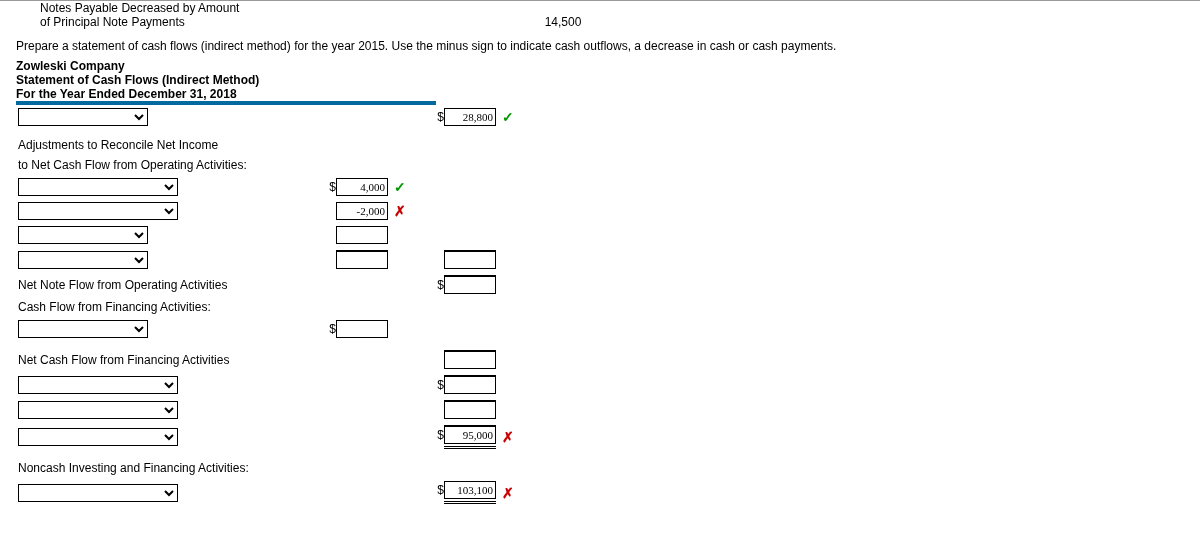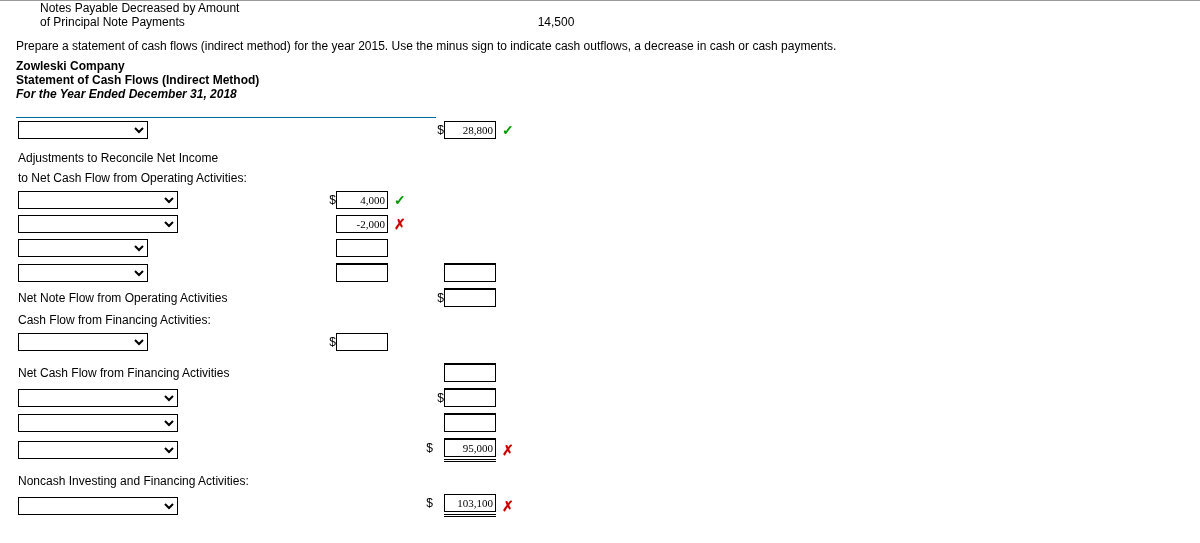--- a/index.html
+++ b/index.html
@@ -7,46 +7,46 @@
     margin: 0;
     padding: 0;
     font-family: Verdana, Arial, sans-serif;
     font-size: 12px;
     color: #000;
     background: #fff;
     width: 1200px;
   }
   .hr-top { border-top: 1px solid #999; margin:0; }
   .content { padding: 0 16px 8px 16px; }
-  .intro-row { display:flex; }
+  .intro-row { display:flex;gap:7px; }
   .intro-label { width: 500px; padding-left:24px; }
   .intro-value { width: 80px; text-align:center; }
   .instr { margin: 10px 0 6px 0; }
   .stmt-header { font-weight:bold; width:420px; margin-left:0; }
-  .stmt-header .line3 { border-bottom:1px solid #0369a1; padding-bottom:16px; display:inline-block; width:100%;font-style:italic;}
+  .stmt-header .line3 { border-bottom:4px solid #0369a1; padding-bottom:0; display:inline-block; width:100%;}
   .tbl { border-collapse: collapse; }
   .tbl td { padding: 3px 2px; vertical-align: middle; font-size:12px; }
   td.label { width: 290px; }
   td.col1 { width: 84px; text-align:right; white-space:nowrap;}
   td.col2 { width: 90px; text-align:right; white-space:nowrap;}
   td.mark { width: 18px; text-align:left; padding-left:4px; font-weight:bold; }
   .dollar { display:inline-block; width:10px; text-align:right; }
   select.dd {
     font-size:11px; height:18px; background:#fff; border:1px solid #000;
   }
   .dd-w1 { width: 130px; }
   .dd-w2 { width: 160px; }
   input.num {
     width: 52px; height:18px; font-size:11px; text-align:right;
     border:1px solid #000; padding:0 2px;font-family:Liberation Serif, serif;
   }
   .check { color:#009900; font-weight:bold; font-size:14px;}
   .cross { color:#cc0000; font-weight:bold; font-size:14px;}
   .single-top { border-top:1px solid #000; }
-  .dbl-bottom { border-bottom:3px double #000; padding-bottom:2px;margin-left:11px;}
+  .dbl-bottom { border-bottom:3px double #000; padding-bottom:2px;}
   .cellwrap { display:inline-block; }
 </style>
 </head>
 <body>
 
 <div class="hr-top"></div>
 <div class="content">
   <div style="padding-left:24px;">Notes Payable Decreased by Amount</div>
   <div class="intro-row">
     <div class="intro-label">of Principal Note Payments</div>

